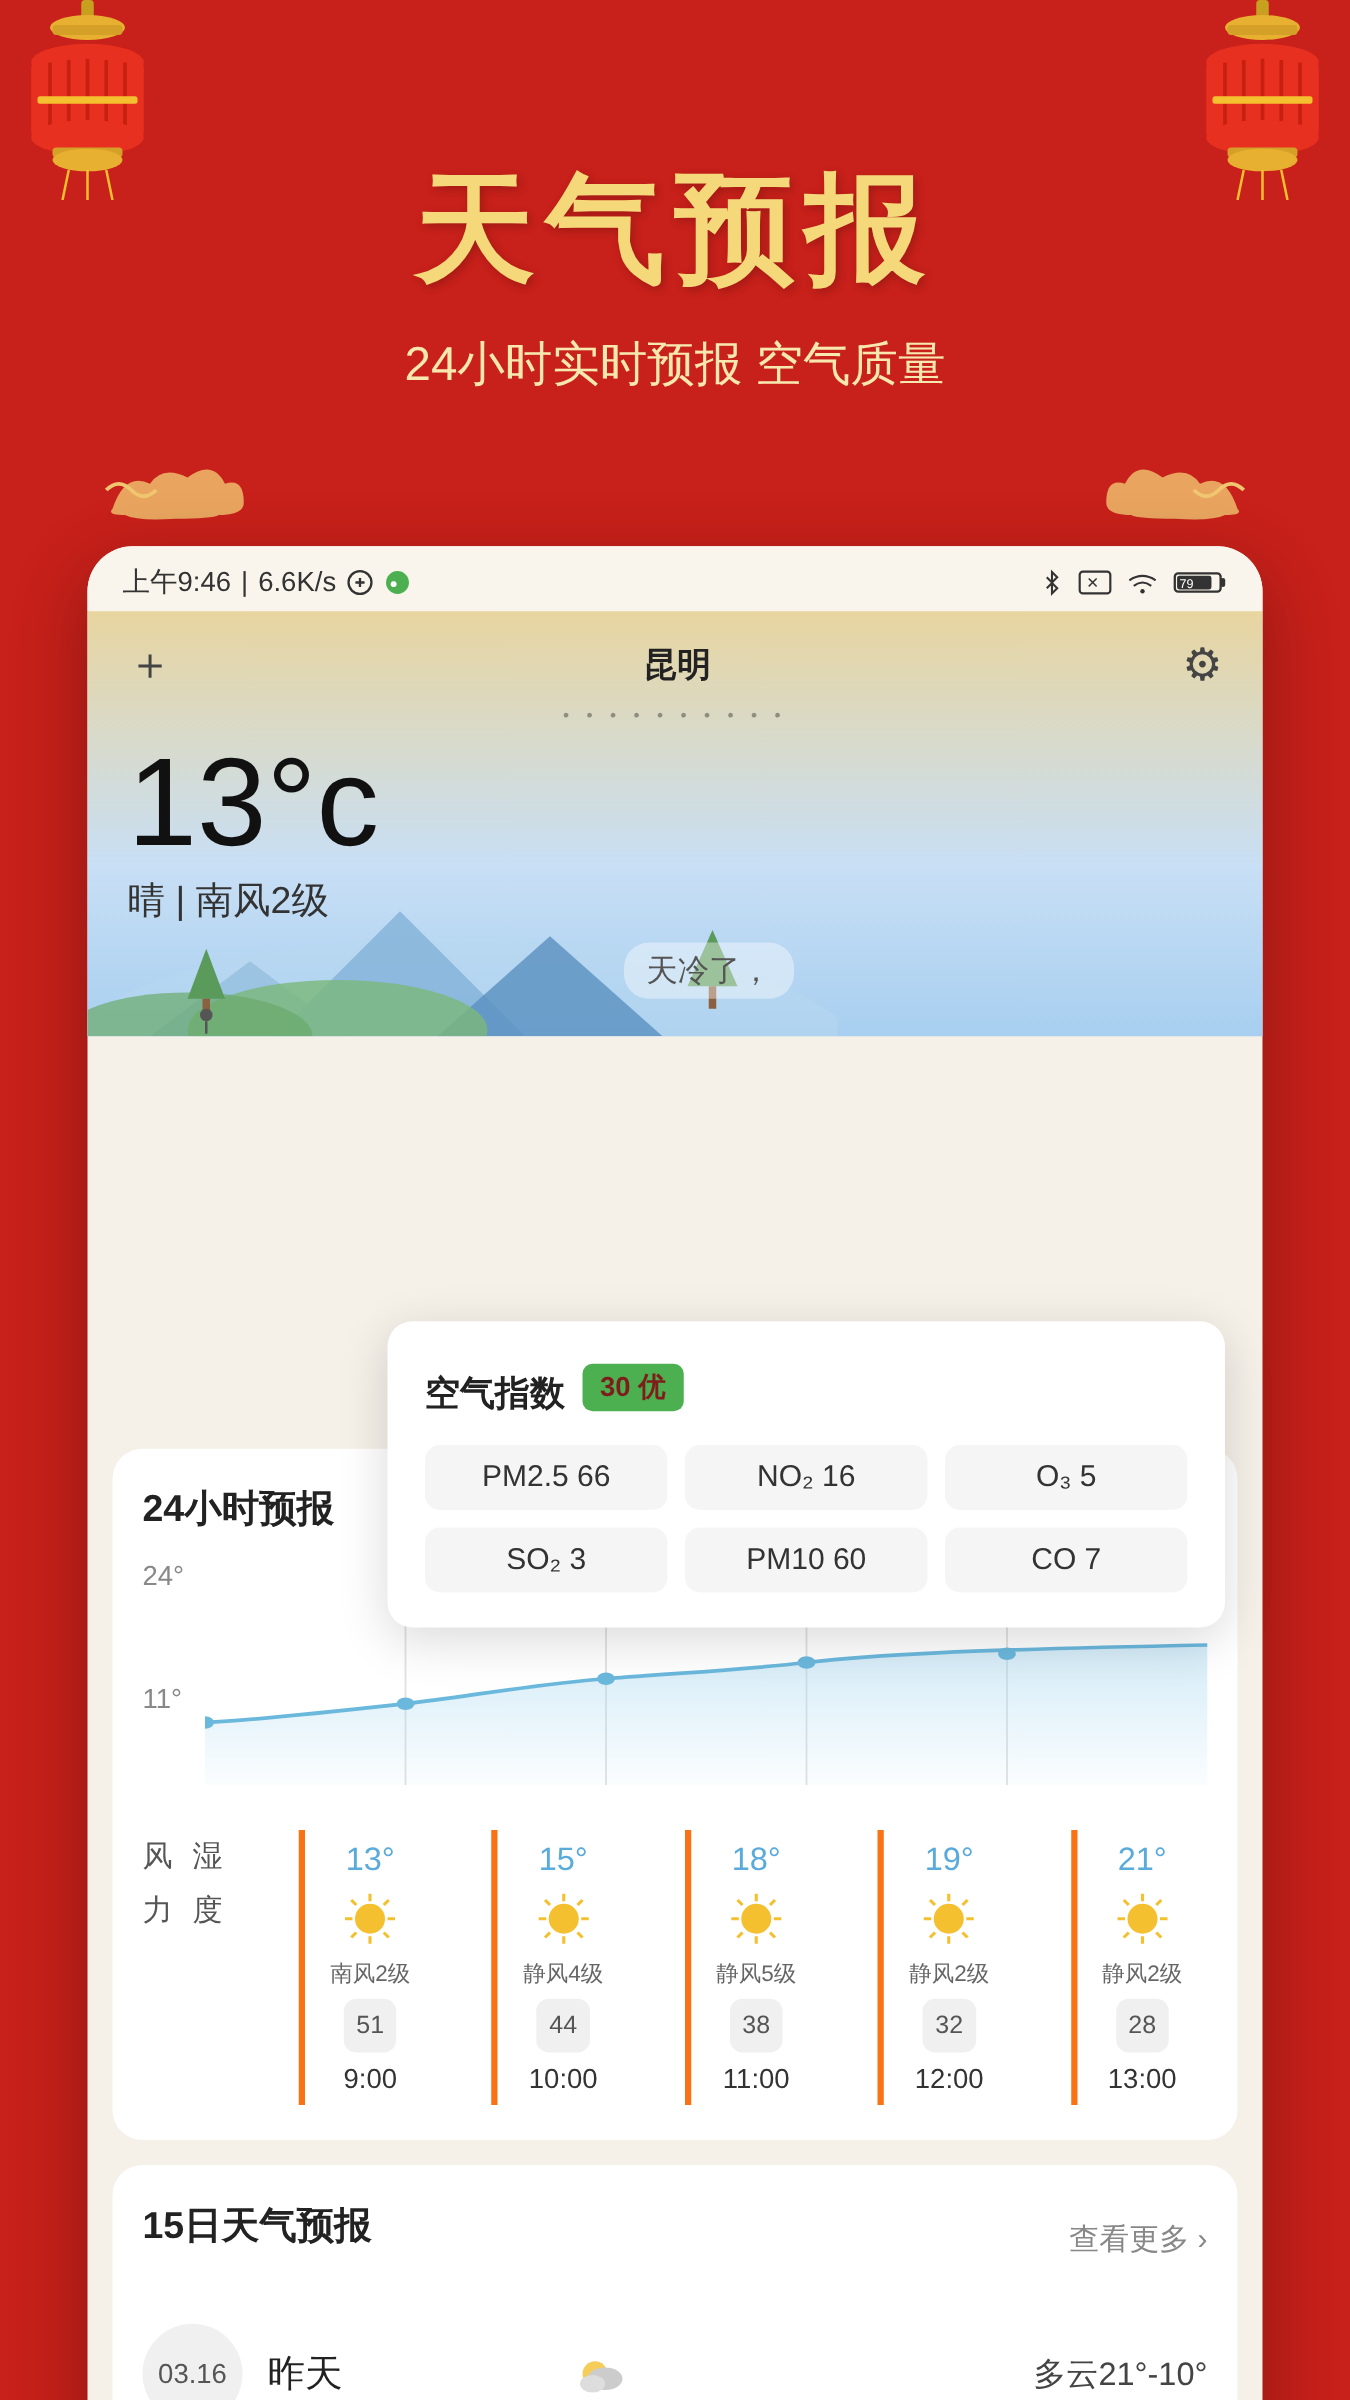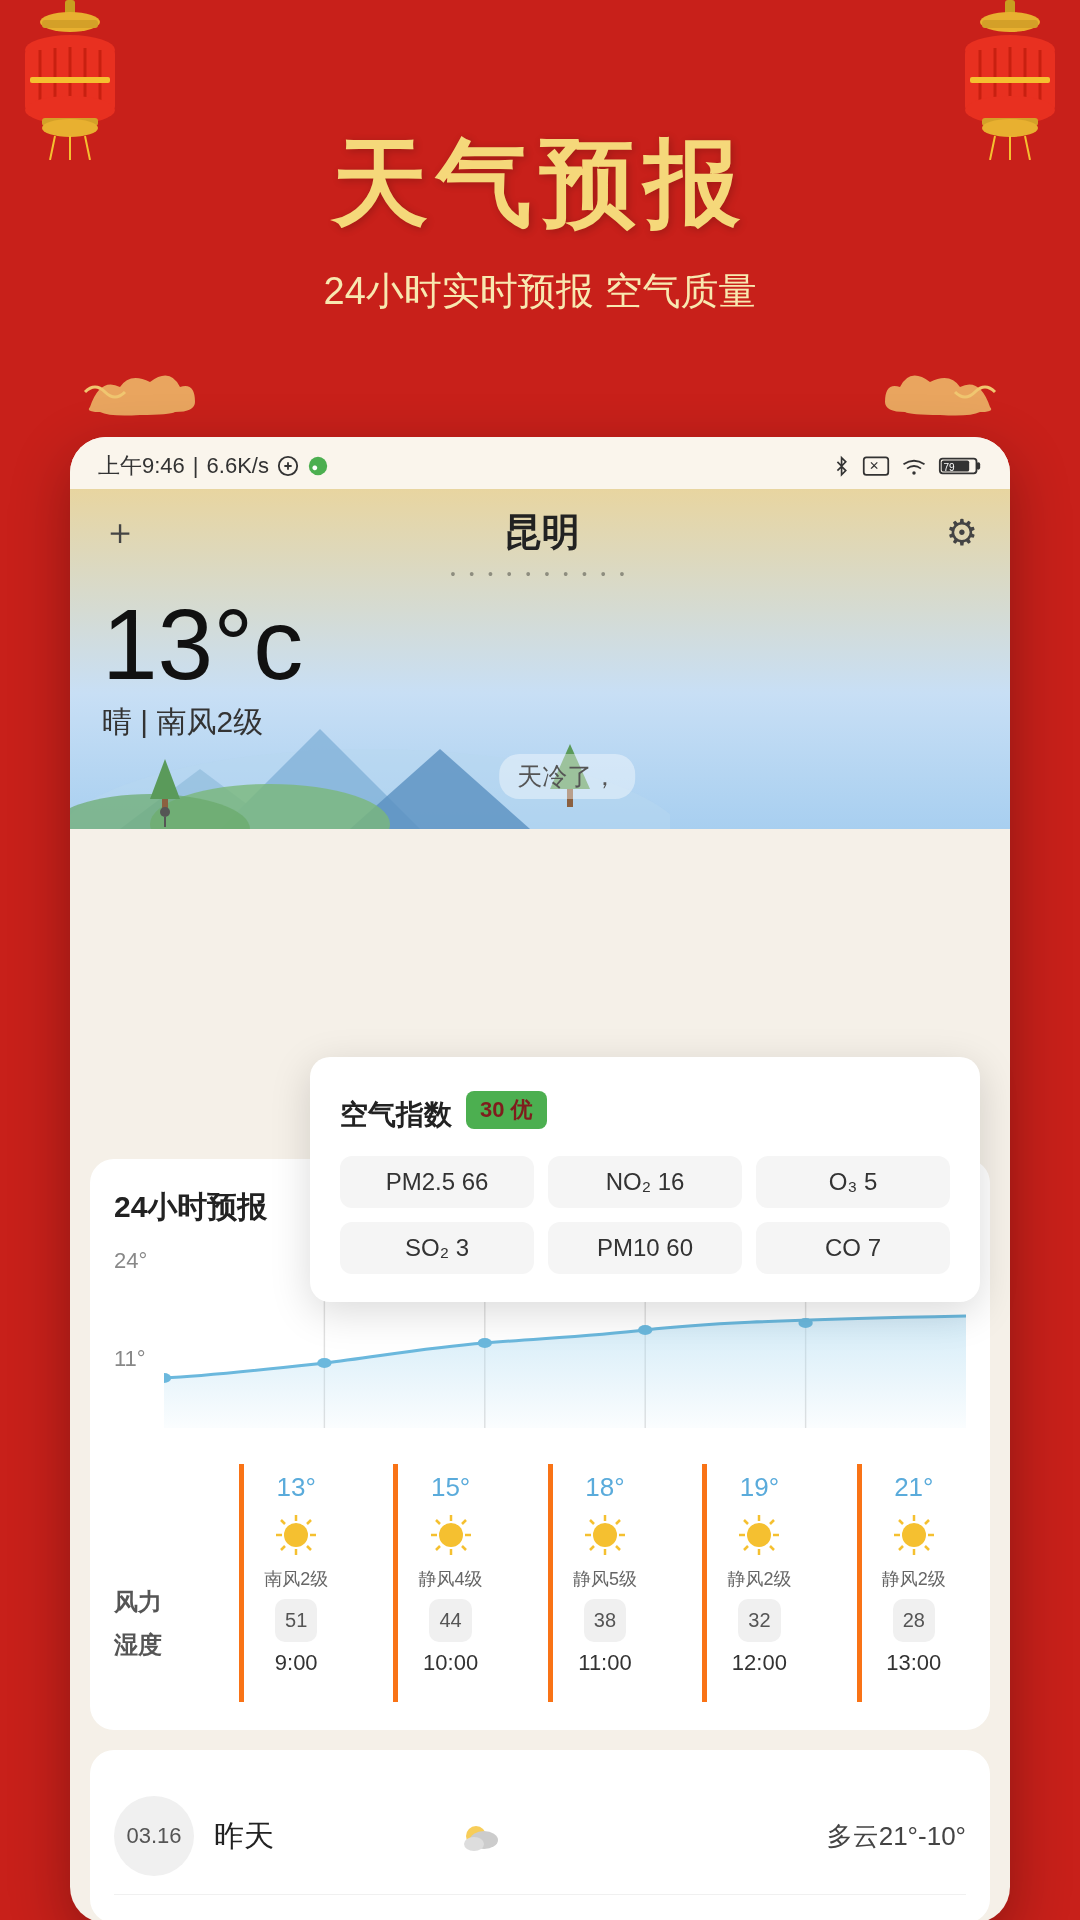--- a/index.html
+++ b/index.html
@@ -84,21 +84,21 @@
       min-height: 340px;
       overflow: hidden;
     }
     .weather-nav {
       display: flex;
       justify-content: space-between;
       align-items: center;
       margin-bottom: 8px;
     }
     .city-name {
-      font-size: 38px;
+      font-size: 27px;
       font-weight: 600;
       color: #222;
       text-align: center;
       flex: 1;
     }
     .nav-icon {
       font-size: 36px;
       color: #444;
     }
     .page-dots {
@@ -225,26 +225,25 @@
     }
 
     
     .hourly-grid {
       display: grid;
       grid-template-columns: 80px repeat(5, 1fr);
       gap: 0;
     }
     .hourly-label-col {
       display: flex;
-      flex-direction: column;
+      flex-direction: row;
       justify-content: space-around;
       font-size: 24px;
       color: #555;
       line-height: 2;
-      font-weight: bold;
     }
     .hourly-col {
       display: flex;
       flex-direction: column;
       align-items: center;
       border-left: 5px solid #f97316;
       padding: 8px 4px;
       gap: 8px;
       margin-left: 45px;
     }
@@ -627,20 +626,24 @@
           </g>
         </svg>
         <div class="wind-text">静风2级</div>
         <div class="humidity-badge">28</div>
         <div class="time-text">13:00</div>
       </div>
     </div>
   </div>
 
   <div class="forecast15-section">
+    <div class="forecast15-header">
+      <div class="section-title">15日天气预报</div>
+      <div class="forecast15-more">查看更多 ›</div>
+    </div>
 
     <div class="forecast-row">
       <div class="forecast-date-badge">03.16</div>
       <div class="forecast-day-label">昨天</div>
 
       <svg class="forecast-weather-icon" viewBox="0 0 52 52">
         <circle cx="22" cy="26" r="10" fill="#f5c030" opacity="0.8"></circle>
         <ellipse cx="30" cy="30" rx="14" ry="9" fill="#ccc"></ellipse>
         <ellipse cx="20" cy="34" rx="10" ry="7" fill="#ddd"></ellipse>
       </svg>

